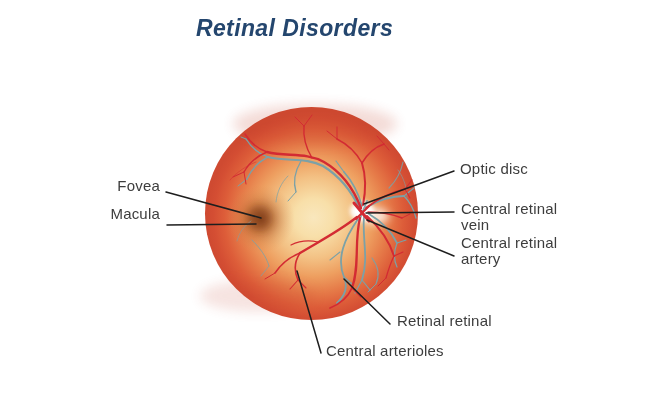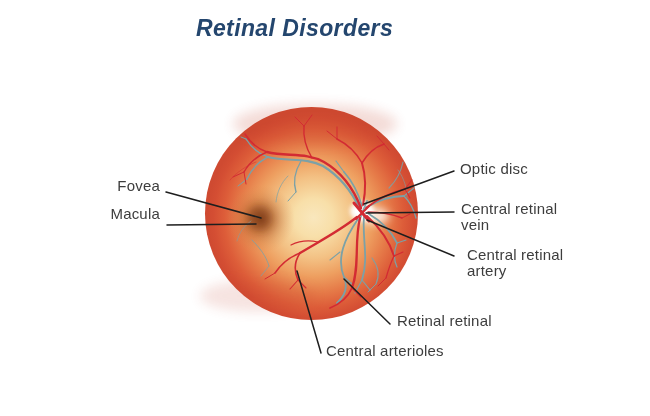--- a/index.html
+++ b/index.html
@@ -153,17 +153,17 @@
       <line x1="454" y1="256" x2="367" y2="220"></line>
       <line x1="390" y1="324" x2="344" y2="279"></line>
       <line x1="321" y1="353" x2="297" y2="271"></line>
     </g>
   </svg>
 
   <div class="lbl r" style="left:98px;top:178px;width:62px;">Fovea</div>
   <div class="lbl r" style="left:98px;top:198px;width:62px;margin-top:8px;">Macula</div>
   <div class="lbl" style="left:461px;top:201px;width:106px;">Central retinal vein</div>
   <div class="lbl" style="left:460px;top:161px;width:120px;">Optic disc</div>
-  <div class="lbl" style="left:461px;top:247px;width:106px;margin-left:6px;">Central retinal artery</div>
+  <div class="lbl" style="left:461px;top:235px;width:106px;">Central retinal artery</div>
   <div class="lbl" style="left:397px;top:313px;width:130px;">Retinal retinal</div>
   <div class="lbl" style="left:326px;top:343px;width:150px;">Central arterioles</div>
 
 </div>
 
 </body></html>

